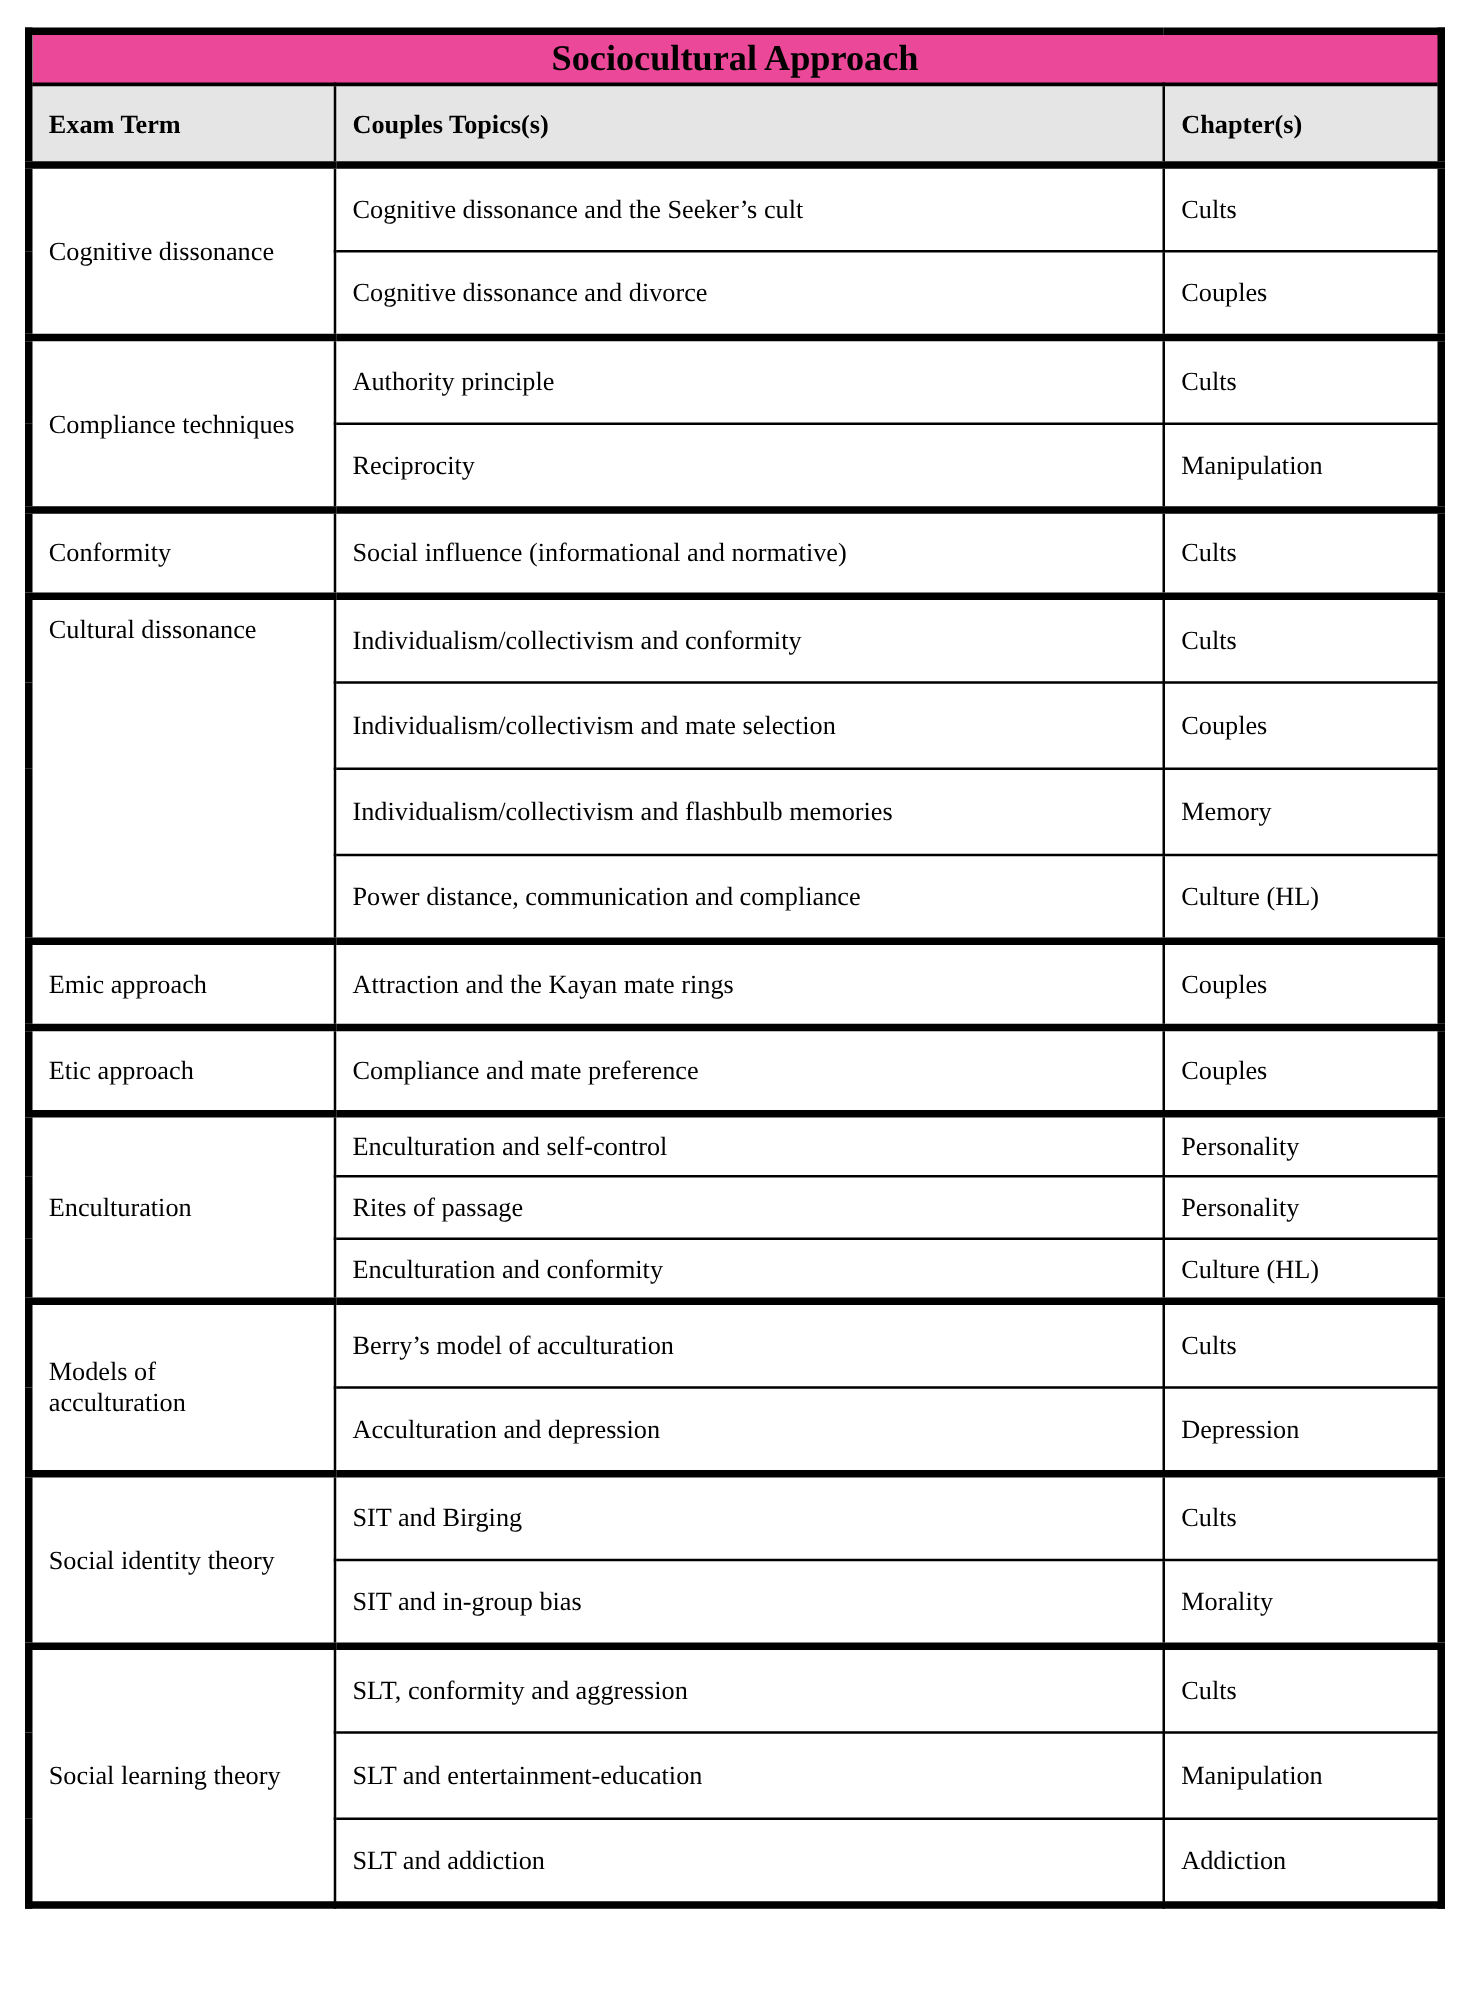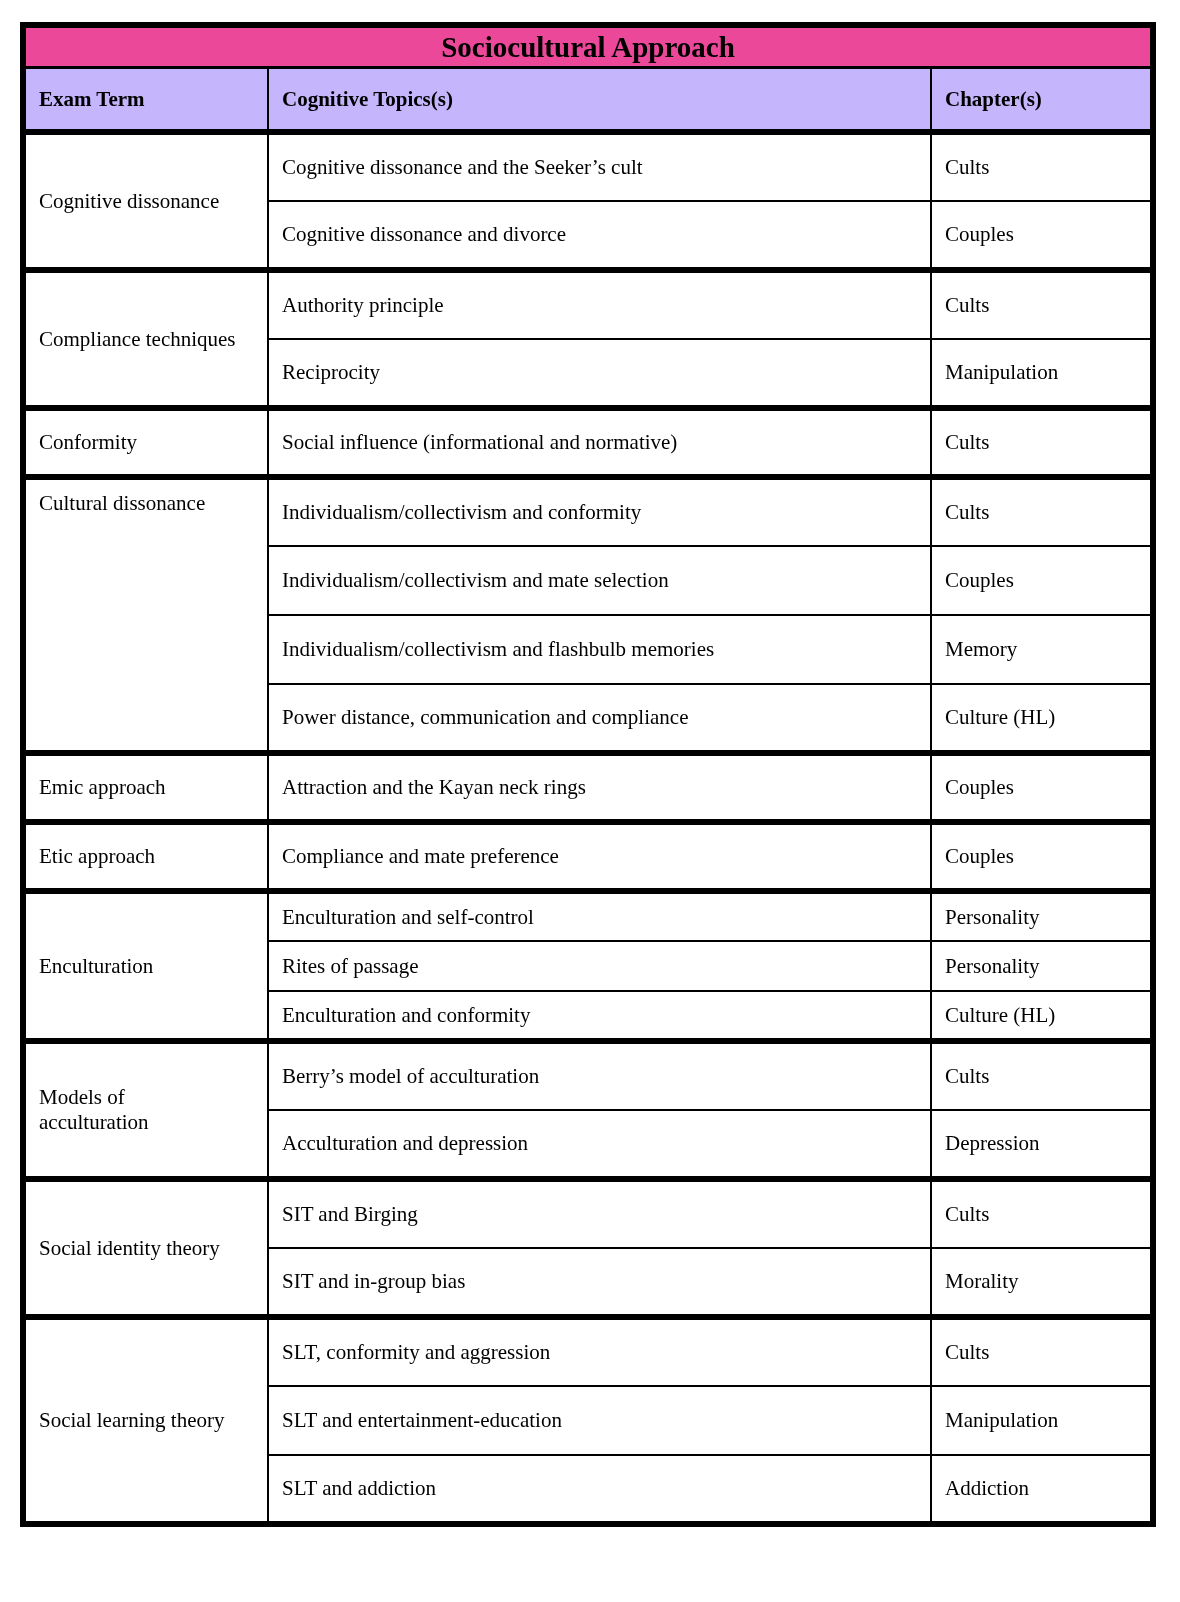--- a/index.html
+++ b/index.html
@@ -33,21 +33,21 @@
     background: #ec4899;
     text-align: center;
     font-weight: bold;
     font-size: 29px;
     height: 38px;
     padding: 0;
     border-bottom: 3px solid #000000;
     white-space: normal;
   }
   tr.header-row td {
-    background: #c4b5fd;
+    background: #e5e5e5;
     font-weight: bold;
     height: 56px;
     border-bottom: 3px solid #7f1d1d;
   }
   tr.std { height: 69px; }
   tr.cmp { height: 50px; }
   tr.group-start td { border-top: 6px solid #000000; }
   td.term-cell { }
   td.valign-top {
     vertical-align: top;
@@ -65,21 +65,21 @@
     <col style="width:222px">
   </colgroup>
   <tbody>
 
     <tr>
       <td colspan="3" class="title-cell">Sociocultural Approach</td>
     </tr>
 
     <tr class="header-row">
       <td>Exam Term</td>
-      <td>Cognitive Topics(s)</td>
+      <td>Couples Topics(s)</td>
       <td>Chapter(s)</td>
     </tr>
 
     <tr class="std group-start">
       <td rowspan="2" class="term-cell">Cognitive dissonance</td>
       <td>Cognitive dissonance and the Seeker’s cult</td>
       <td class="chapter-cell">Cults</td>
     </tr>
     <tr class="std">
       <td>Cognitive dissonance and divorce</td>
@@ -115,21 +115,21 @@
       <td>Individualism/collectivism and flashbulb memories</td>
       <td class="chapter-cell">Memory</td>
     </tr>
     <tr class="std">
       <td>Power distance, communication and compliance</td>
       <td class="chapter-cell">Culture (HL)</td>
     </tr>
 
     <tr class="std group-start">
       <td class="term-cell">Emic approach</td>
-      <td>Attraction and the Kayan neck rings</td>
+      <td>Attraction and the Kayan mate rings</td>
       <td class="chapter-cell">Couples</td>
     </tr>
 
     <tr class="std group-start">
       <td class="term-cell">Etic approach</td>
       <td>Compliance and mate preference</td>
       <td class="chapter-cell">Couples</td>
     </tr>
 
     <tr class="cmp group-start">

